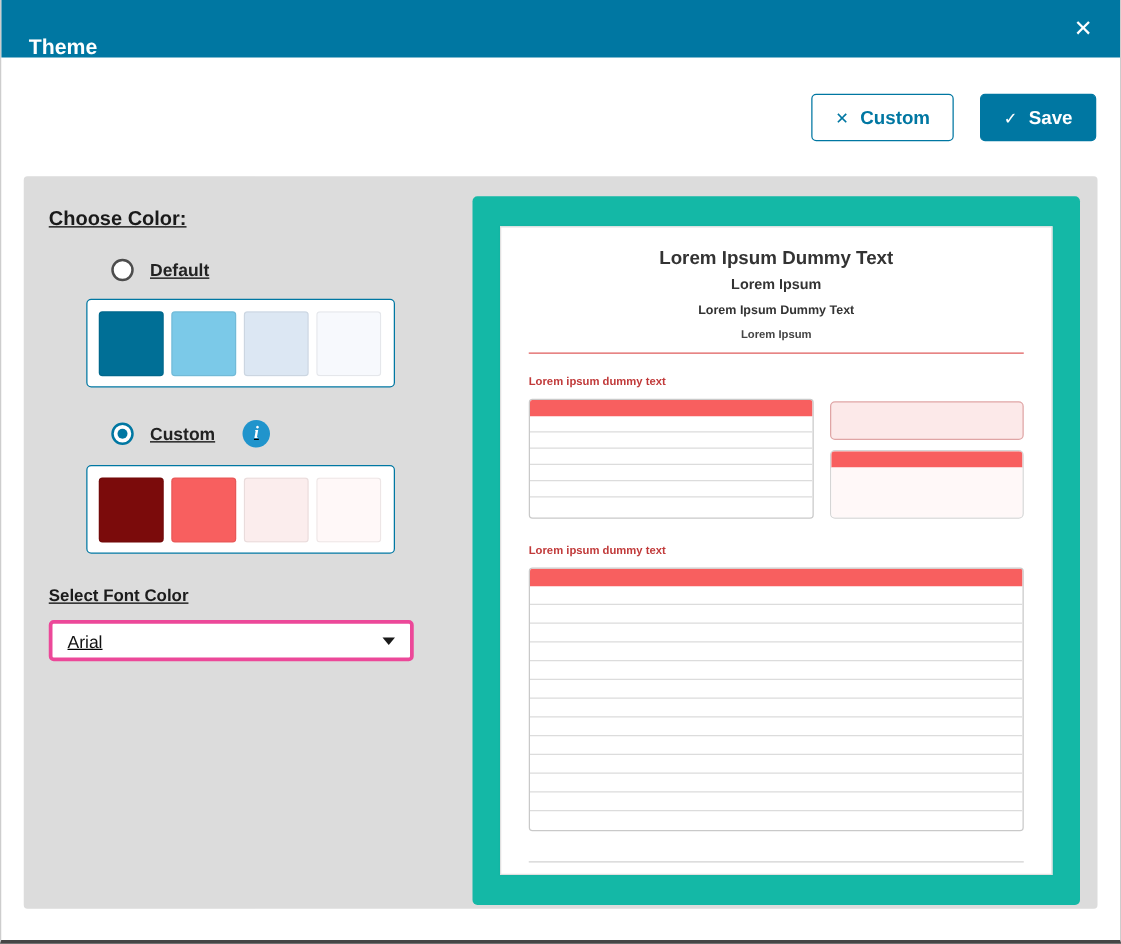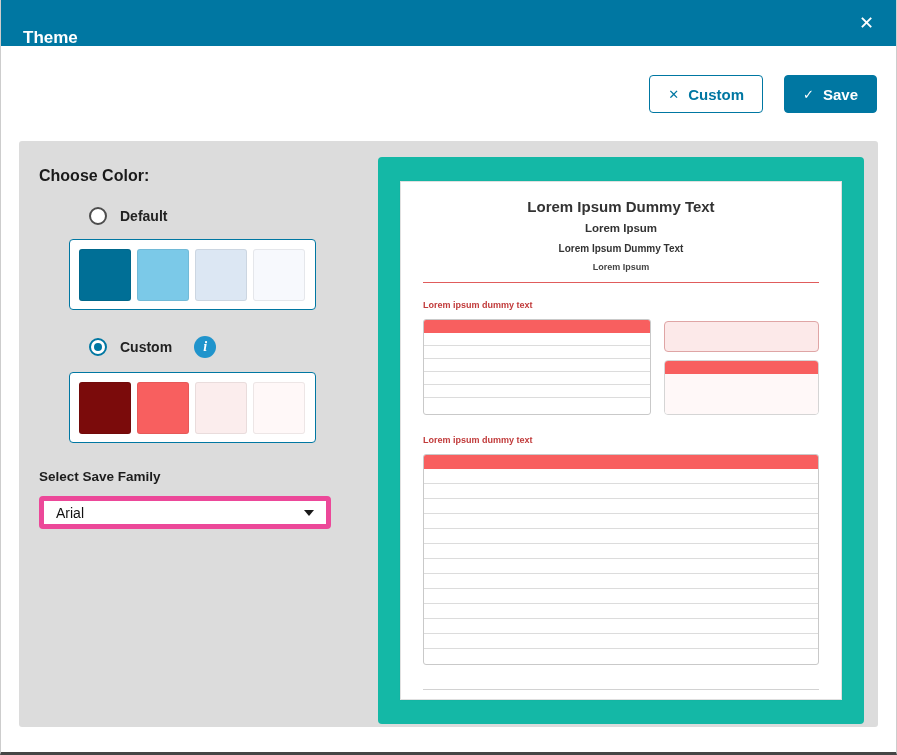--- a/index.html
+++ b/index.html
@@ -31,21 +31,21 @@
   }
   .btn-outline { background:#ffffff; color:#0077A2; }
   .btn-solid   { background:#0077A2; color:#ffffff; }
   .btn .btn-icon { font-size:13px; font-weight:400; }
 
   
   .panel {
     margin:28px 18px 0; height:586px; background:#dcdcdc; border-radius:3px;
     display:flex; padding:16px 18px 3px 20px;
   }
-  .left-col { width:339px; flex:none; padding-top:10px; }
+  .left-col { width:339px; flex:none; padding-top:10px;text-decoration:underline; }
 
   .section-heading { font-size:16px; font-weight:700; color:#1a1a1a; margin-bottom:22px; }
 
   .radio-row { display:flex; align-items:center; gap:13px; margin:0 0 14px 2px; cursor:pointer;padding-left:48px; }
   .radio {
     width:18px; height:18px; border-radius:50%; border:2px solid #4d4d4d;
     background:#ffffff; position:relative; flex:none; cursor:pointer;
   }
   .radio.checked { border-color:#0077A2; }
   .radio.checked::after { content:""; position:absolute; inset:3px; border-radius:50%; background:#0077A2; }
@@ -58,21 +58,21 @@
 
   .swatch-box {
     width:247px; height:71px; background:#ffffff; border:1px solid #0077A2; border-radius:4px;
     display:flex; align-items:center; padding:9px; gap:6px; margin:0 0 26px 30px;
   }
   .swatch { width:52px; height:52px; border-radius:3px; box-shadow:inset 0 0 0 1px rgba(0,0,0,0.07); cursor:pointer; }
 
   .text-heading { margin:46px 0 18px; }
   .font-label { font-size:13.5px; font-weight:700; color:#1c1c1c; margin-bottom:12px; }
   .select {
-    width:292px; height:33px; background:#ffffff; border:5px solid #ec4899; border-radius:4px;
+    width:292px; height:33px; background:#ffffff; border:3px solid #ec4899; border-radius:4px;
     display:flex; align-items:center; justify-content:space-between; padding:0 12px;
     font-size:14px; color:#111111; cursor:pointer;
   }
   .caret { width:0; height:0; border-left:5px solid transparent; border-right:5px solid transparent; border-top:6px solid #1a1a1a; }
 
   
   .preview-panel { flex:1; height:567px; background:#14b8a6; border-radius:4px; padding:24px 22px; }
   .page {
     background:#ffffff; border:1px solid #e0e0e0; width:100%; height:519px;
     padding:16px 22px 0; overflow:hidden; box-shadow:0 0 2px rgba(0,0,0,0.05);
@@ -148,21 +148,21 @@
         <span class="info" style="background: rgb(32, 148, 204);">i</span>
       </label>
 
       <div class="swatch-box">
         <span class="swatch" style="background: rgb(123, 11, 11);"></span>
         <span class="swatch" style="background: rgb(248, 95, 95);"></span>
         <span class="swatch" style="background: rgb(251, 237, 237);"></span>
         <span class="swatch" style="background: rgb(255, 248, 248);"></span>
       </div>
 
-      <div class="font-label">Select Save Family</div>
+      <div class="font-label">Select Font Color</div>
       <div class="select">
         <span>Arial</span>
         <span class="caret"></span>
       </div>
     </div>
 
     <div class="preview-panel">
       <div class="page">
         <div class="pg-title">Lorem Ipsum Dummy Text</div>
         <div class="pg-sub1">Lorem Ipsum</div>

